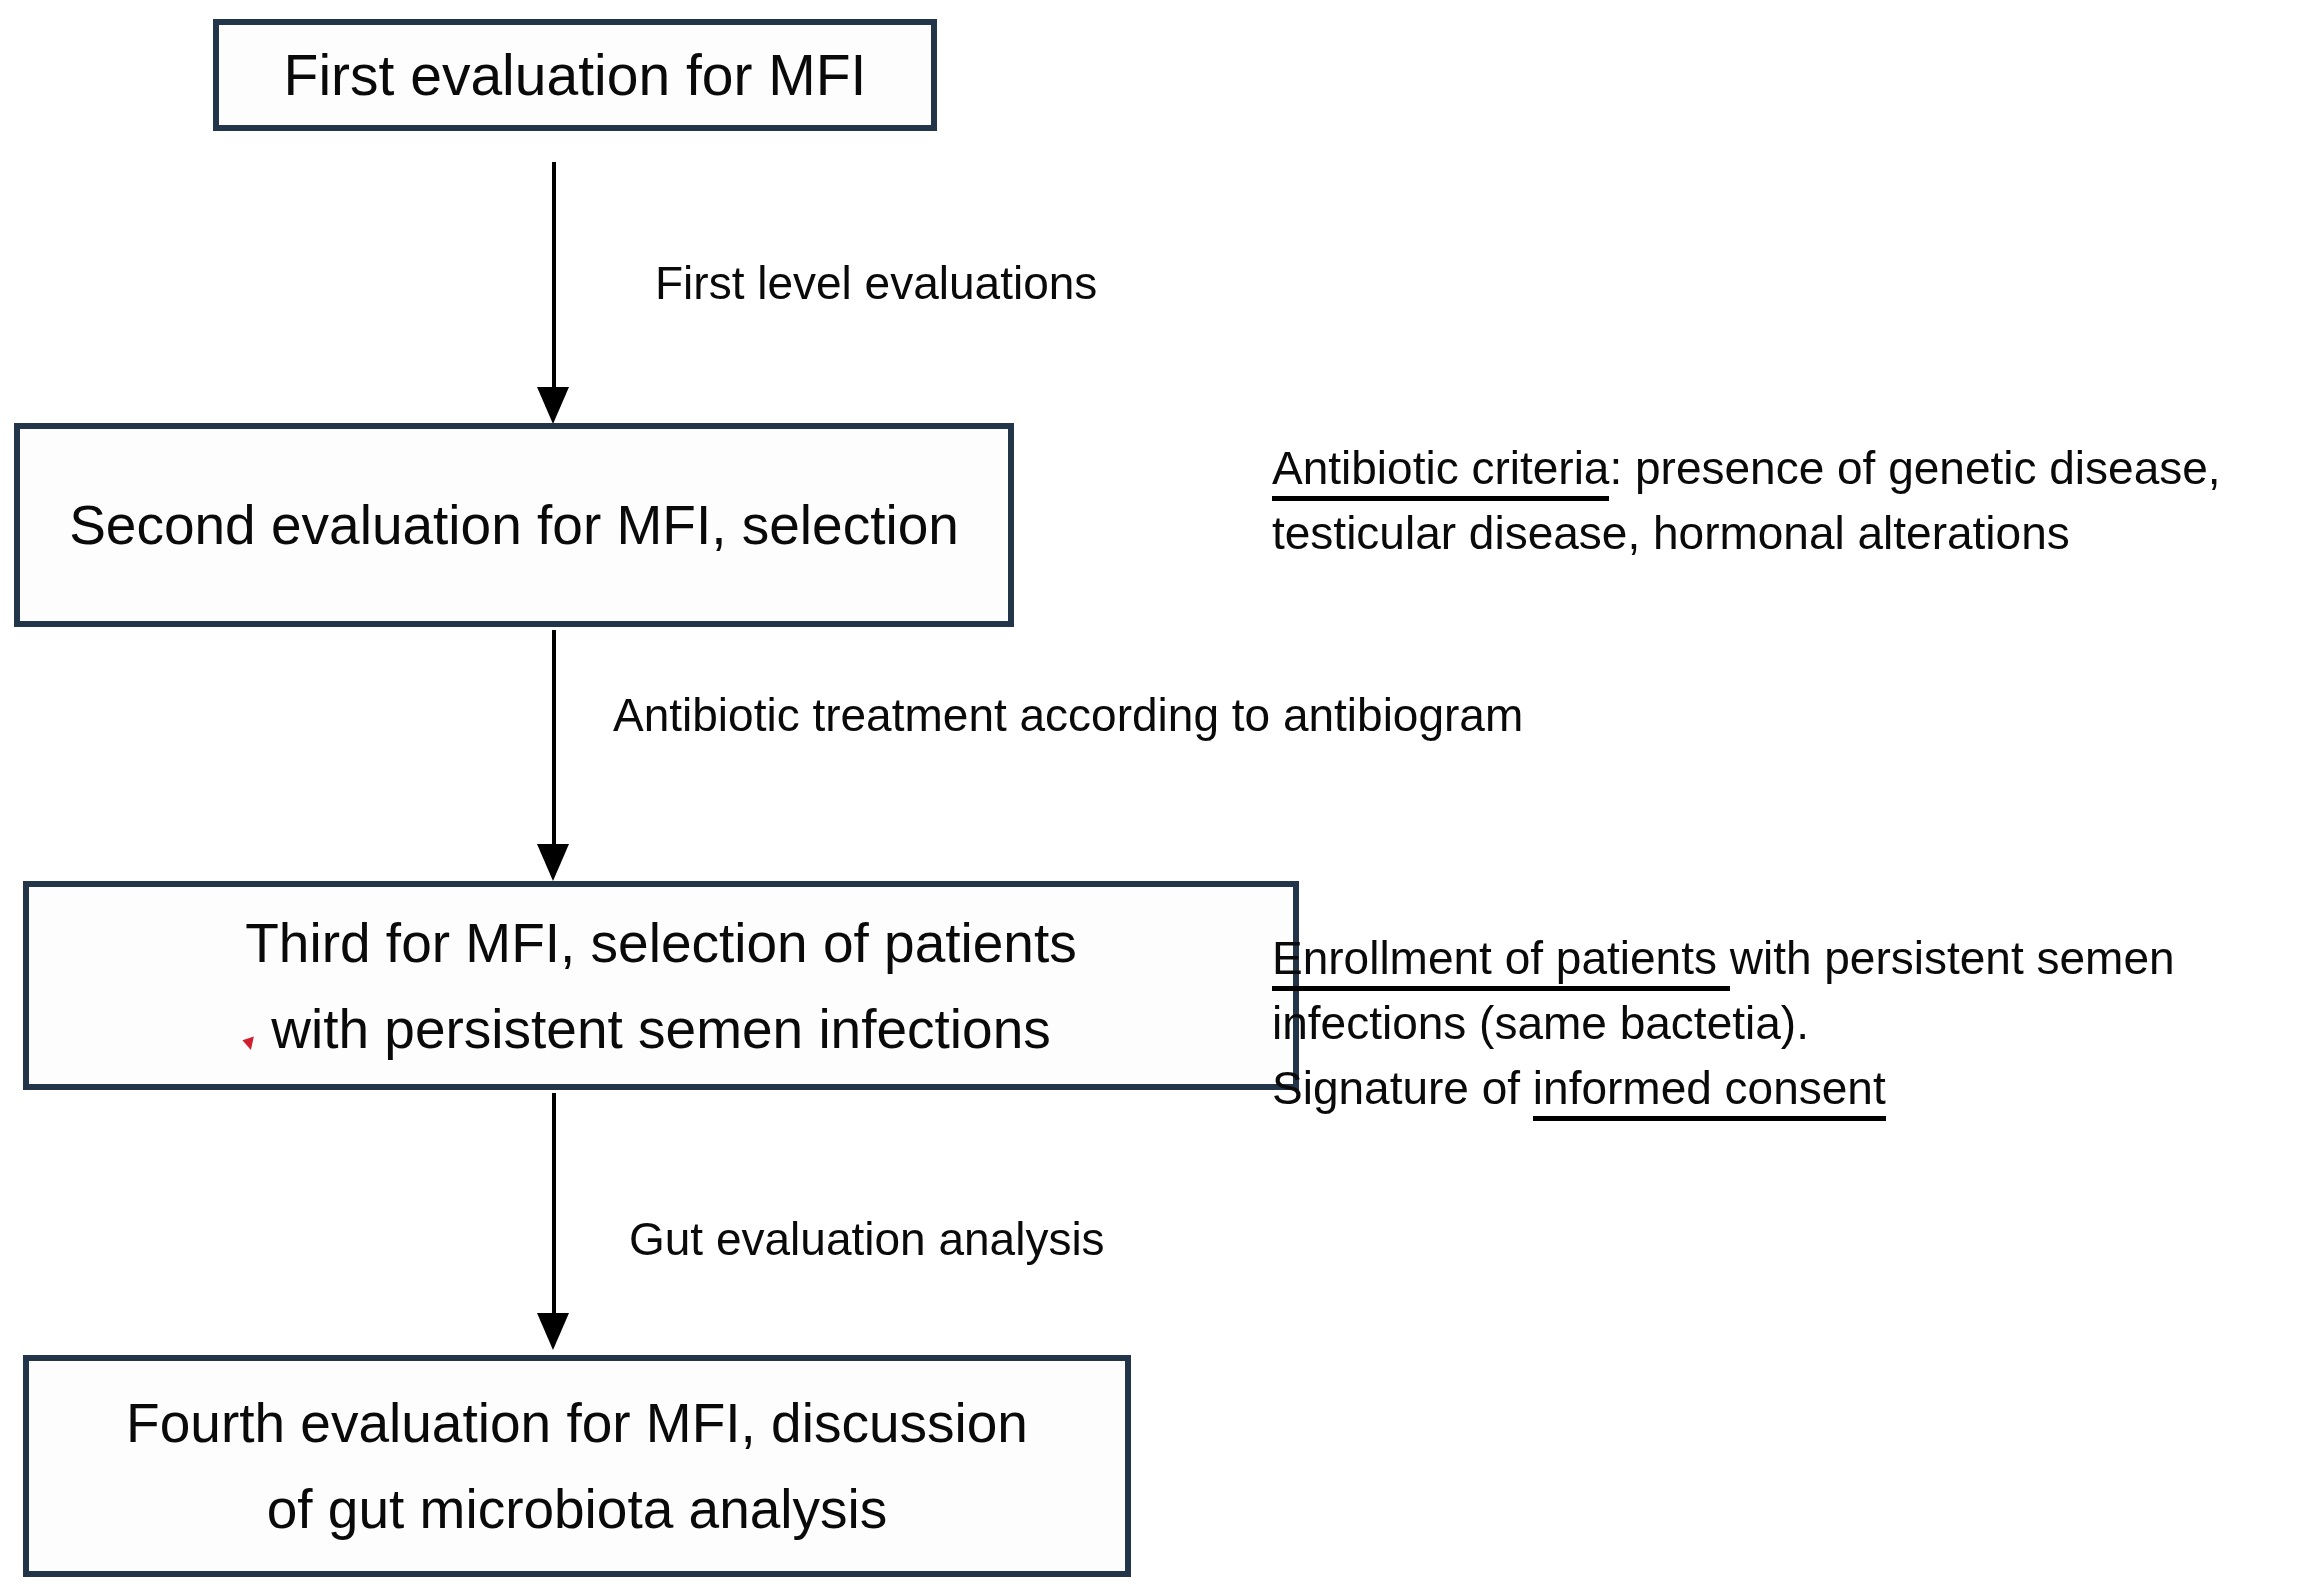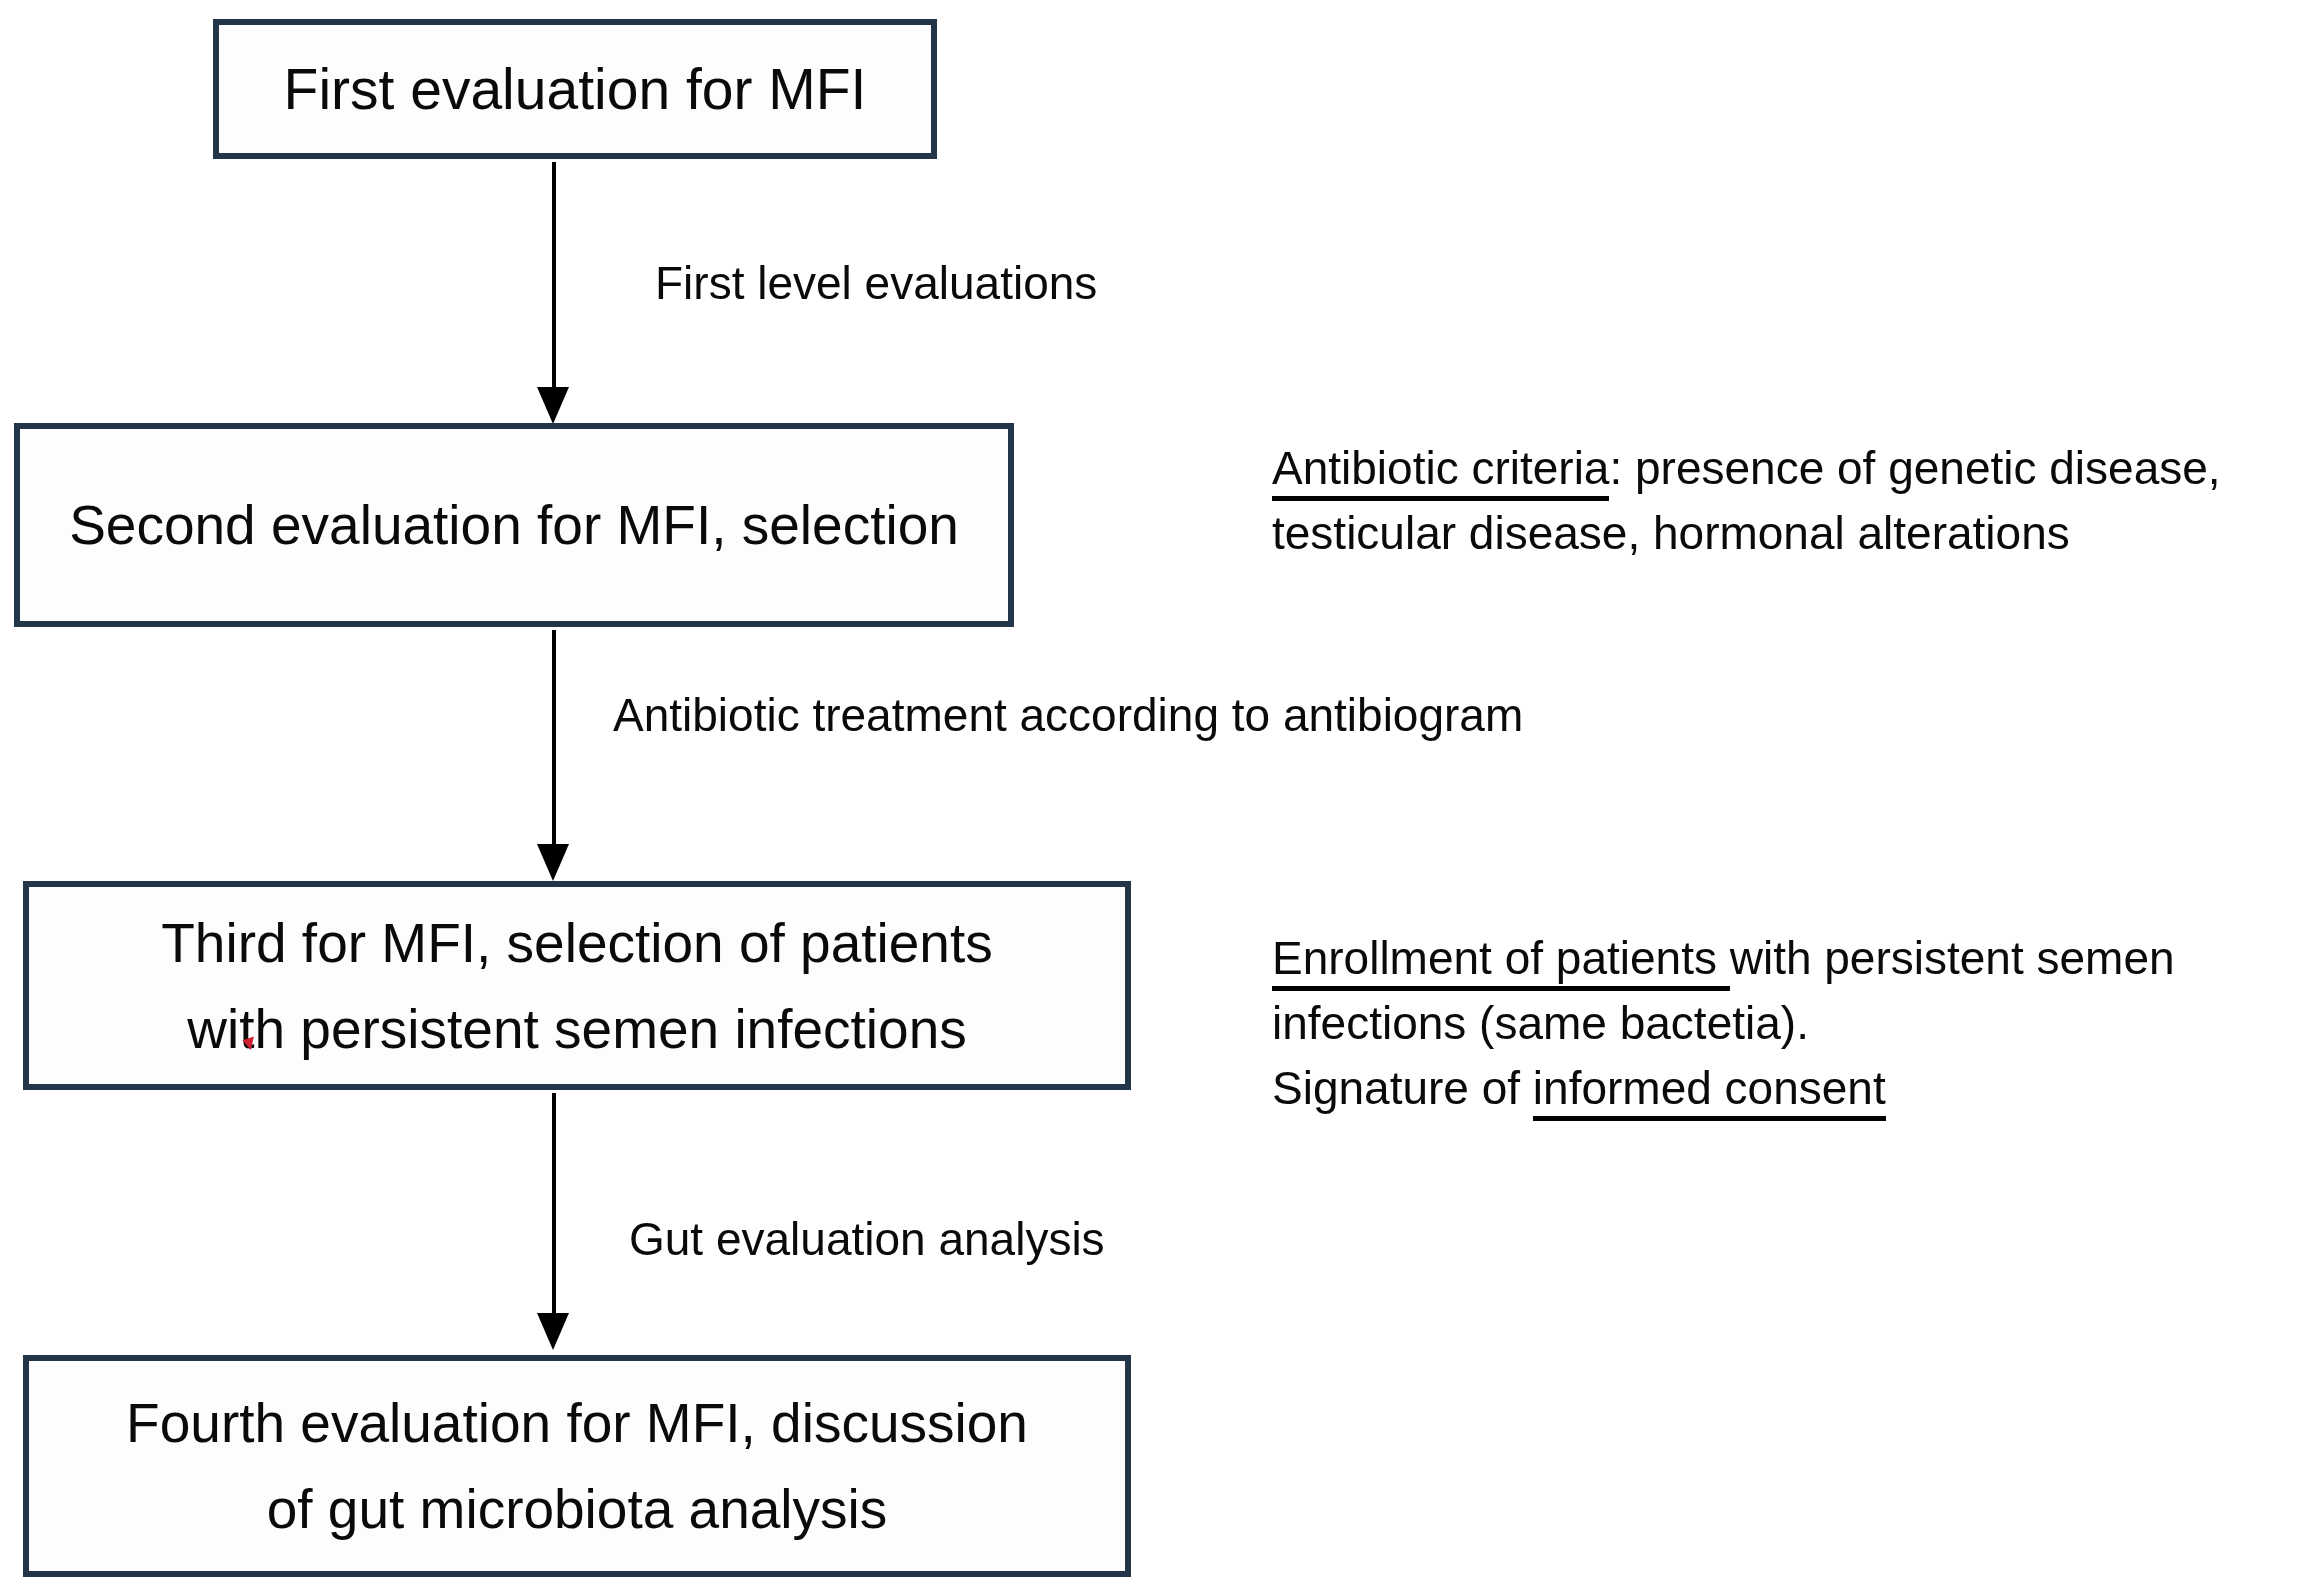--- a/index.html
+++ b/index.html
@@ -80,42 +80,42 @@
     border-right: 7px solid transparent;
     border-top: 12.3px solid #d02030;
     transform: rotate(-18deg);
   }
 </style>
 </head>
 <body>
 
 <div class="canvas">
 
-  <div class="flow-box single" style="left:213px; top:19.3px; width:724px; height:140px;">
+  <div class="flow-box single" style="left:213px; top:19.3px; width:724px; height:112px;">
     <span class="box-line">First evaluation for MFI</span>
   </div>
 
   <div class="arrow-shaft" style="left:552px; top:162px; height:227px;"></div>
   <div class="arrow-head" style="left:537px; top:387px;"></div>
   <div class="arrow-label" style="left:655px; top:257px;">First level evaluations</div>
 
   <div class="flow-box" style="left:14px; top:423px; width:1000px; height:204px;">
     <span class="box-line">Second evaluation for MFI, selection</span>
   </div>
 
   <div class="side-note" style="left:1272px; top:436px;">
     <span class="note-line"><span class="u">Antibiotic criteria</span><span>: presence of genetic disease,</span></span>
     <span class="note-line">testicular disease, hormonal alterations</span>
   </div>
 
   <div class="arrow-shaft" style="left:552px; top:630px; height:216px;"></div>
   <div class="arrow-head" style="left:537px; top:844px;"></div>
   <div class="arrow-label" style="left:613px; top:689px;">Antibiotic treatment according to antibiogram</div>
 
-  <div class="flow-box" style="left:23px; top:881px; width:1108px; height:209px;">
+  <div class="flow-box" style="left:23px; top:881px; width:1276px; height:209px;">
     <span class="box-line">Third for MFI, selection of patients</span>
     <span class="box-line">with persistent semen infections</span>
   </div>
   <div class="stray-mark" style="left:244px; top:1038px;"></div>
 
   <div class="side-note" style="left:1272px; top:908px;margin-top:18px;">
     <span class="note-line"><span class="u">Enrollment of patients </span><span>with persistent semen</span></span>
     <span class="note-line">infections (same bactetia).</span>
     <span class="note-line"><span>Signature of </span><span class="u">informed consent</span></span>
   </div>

